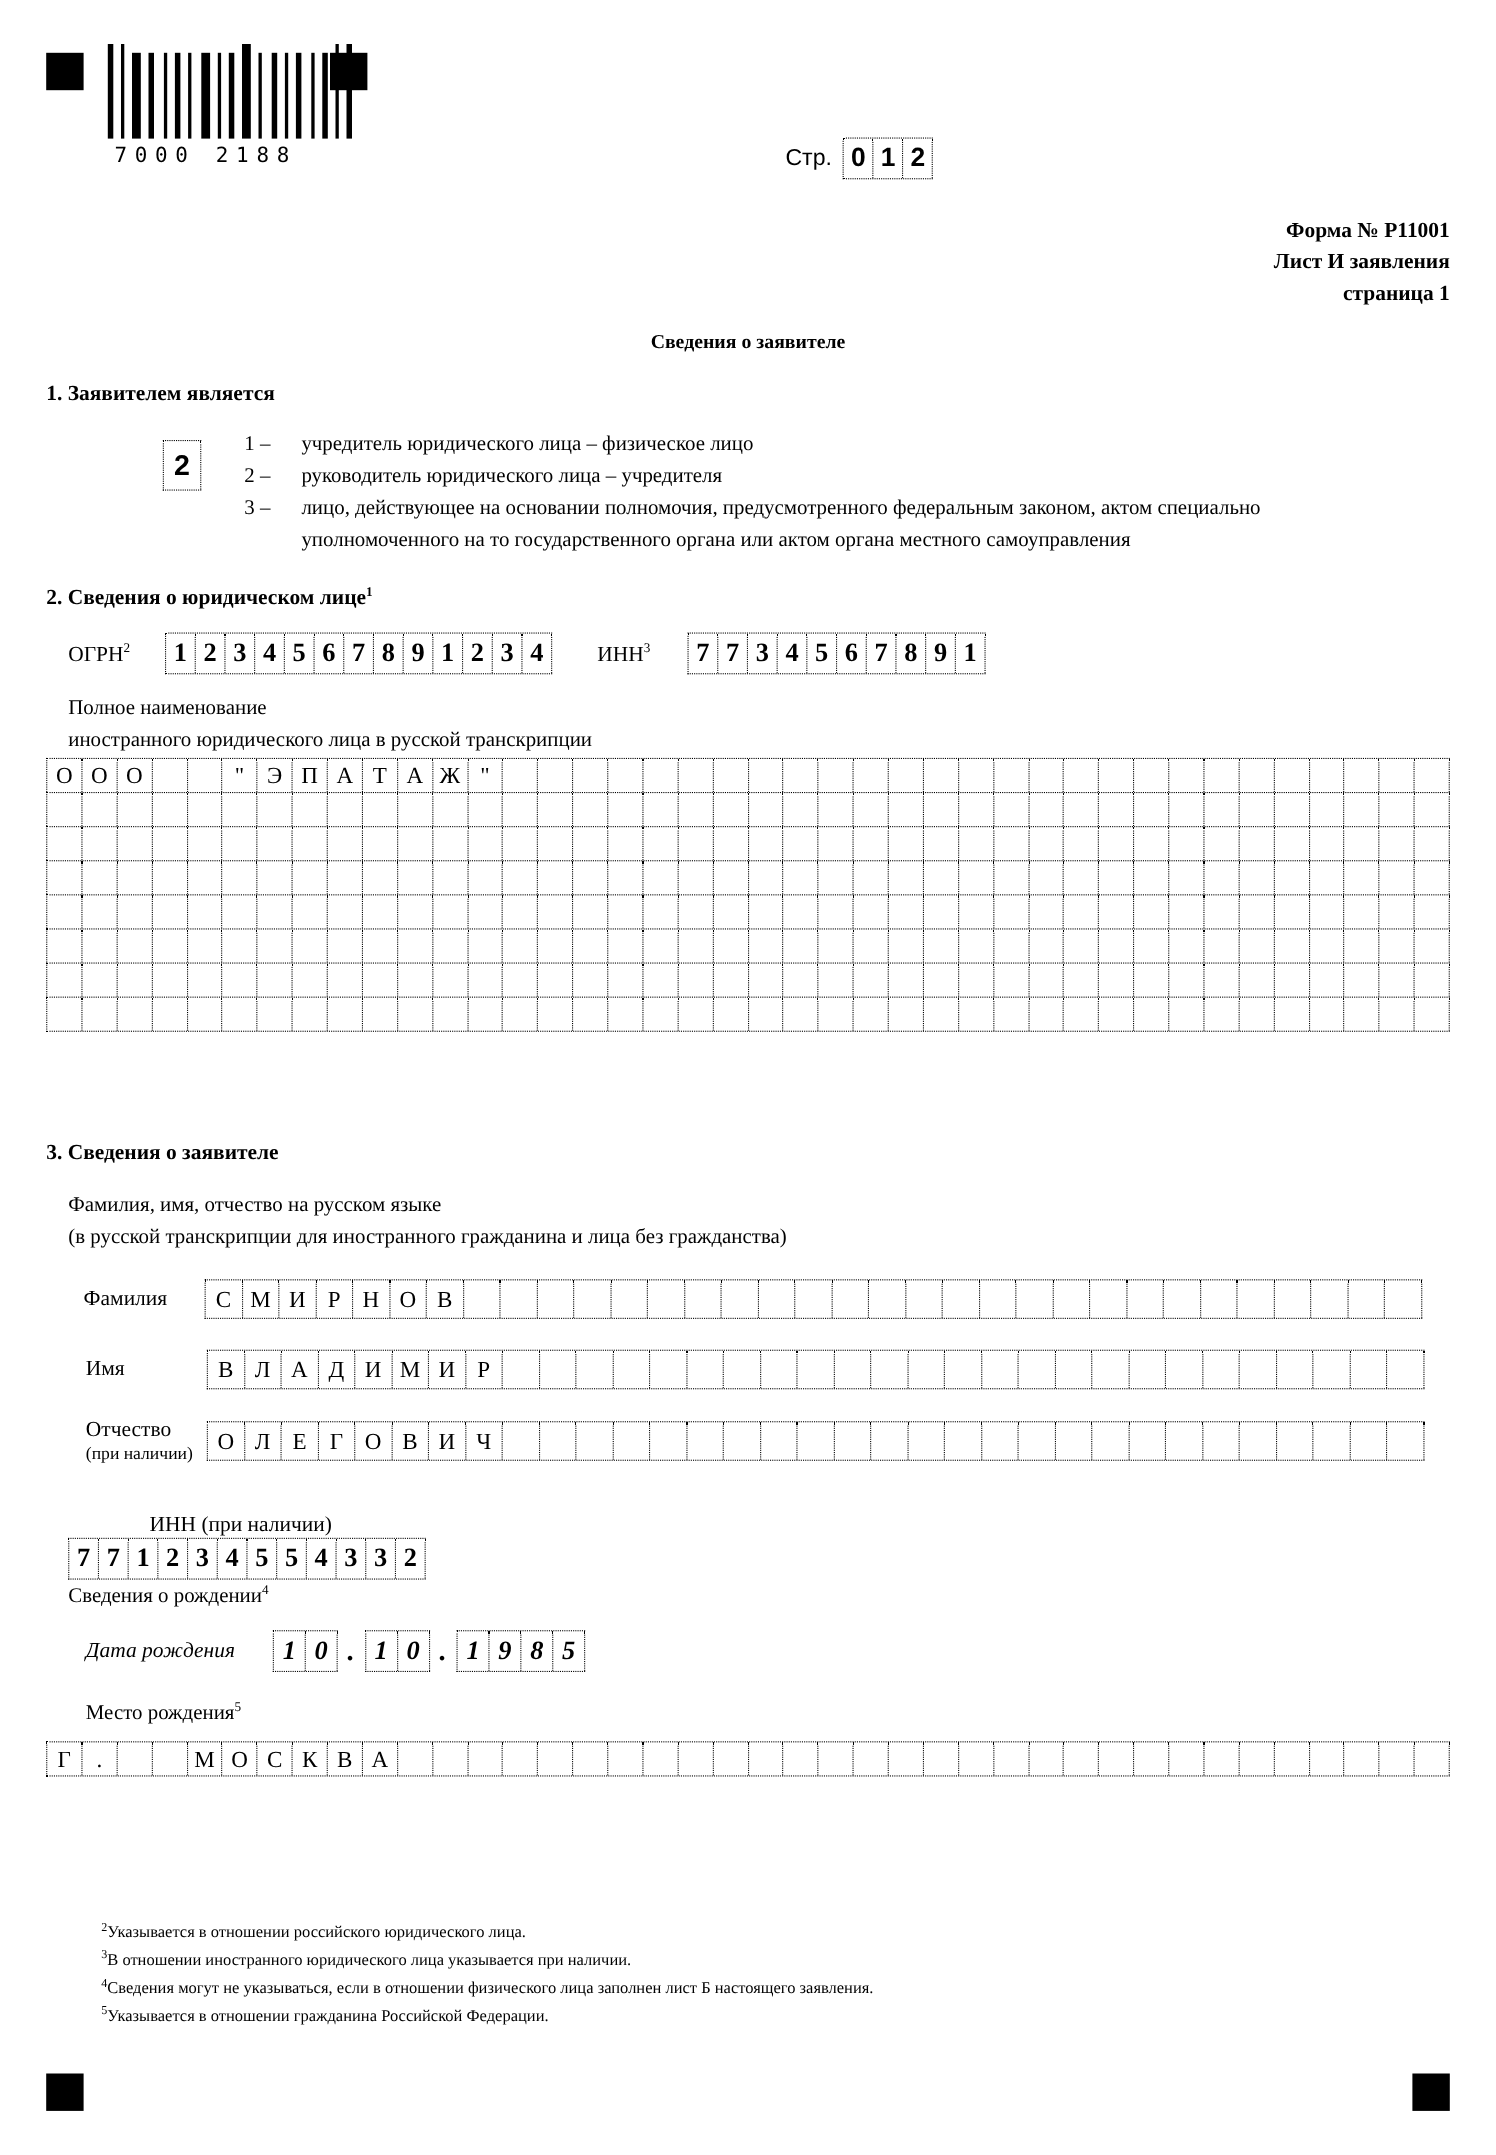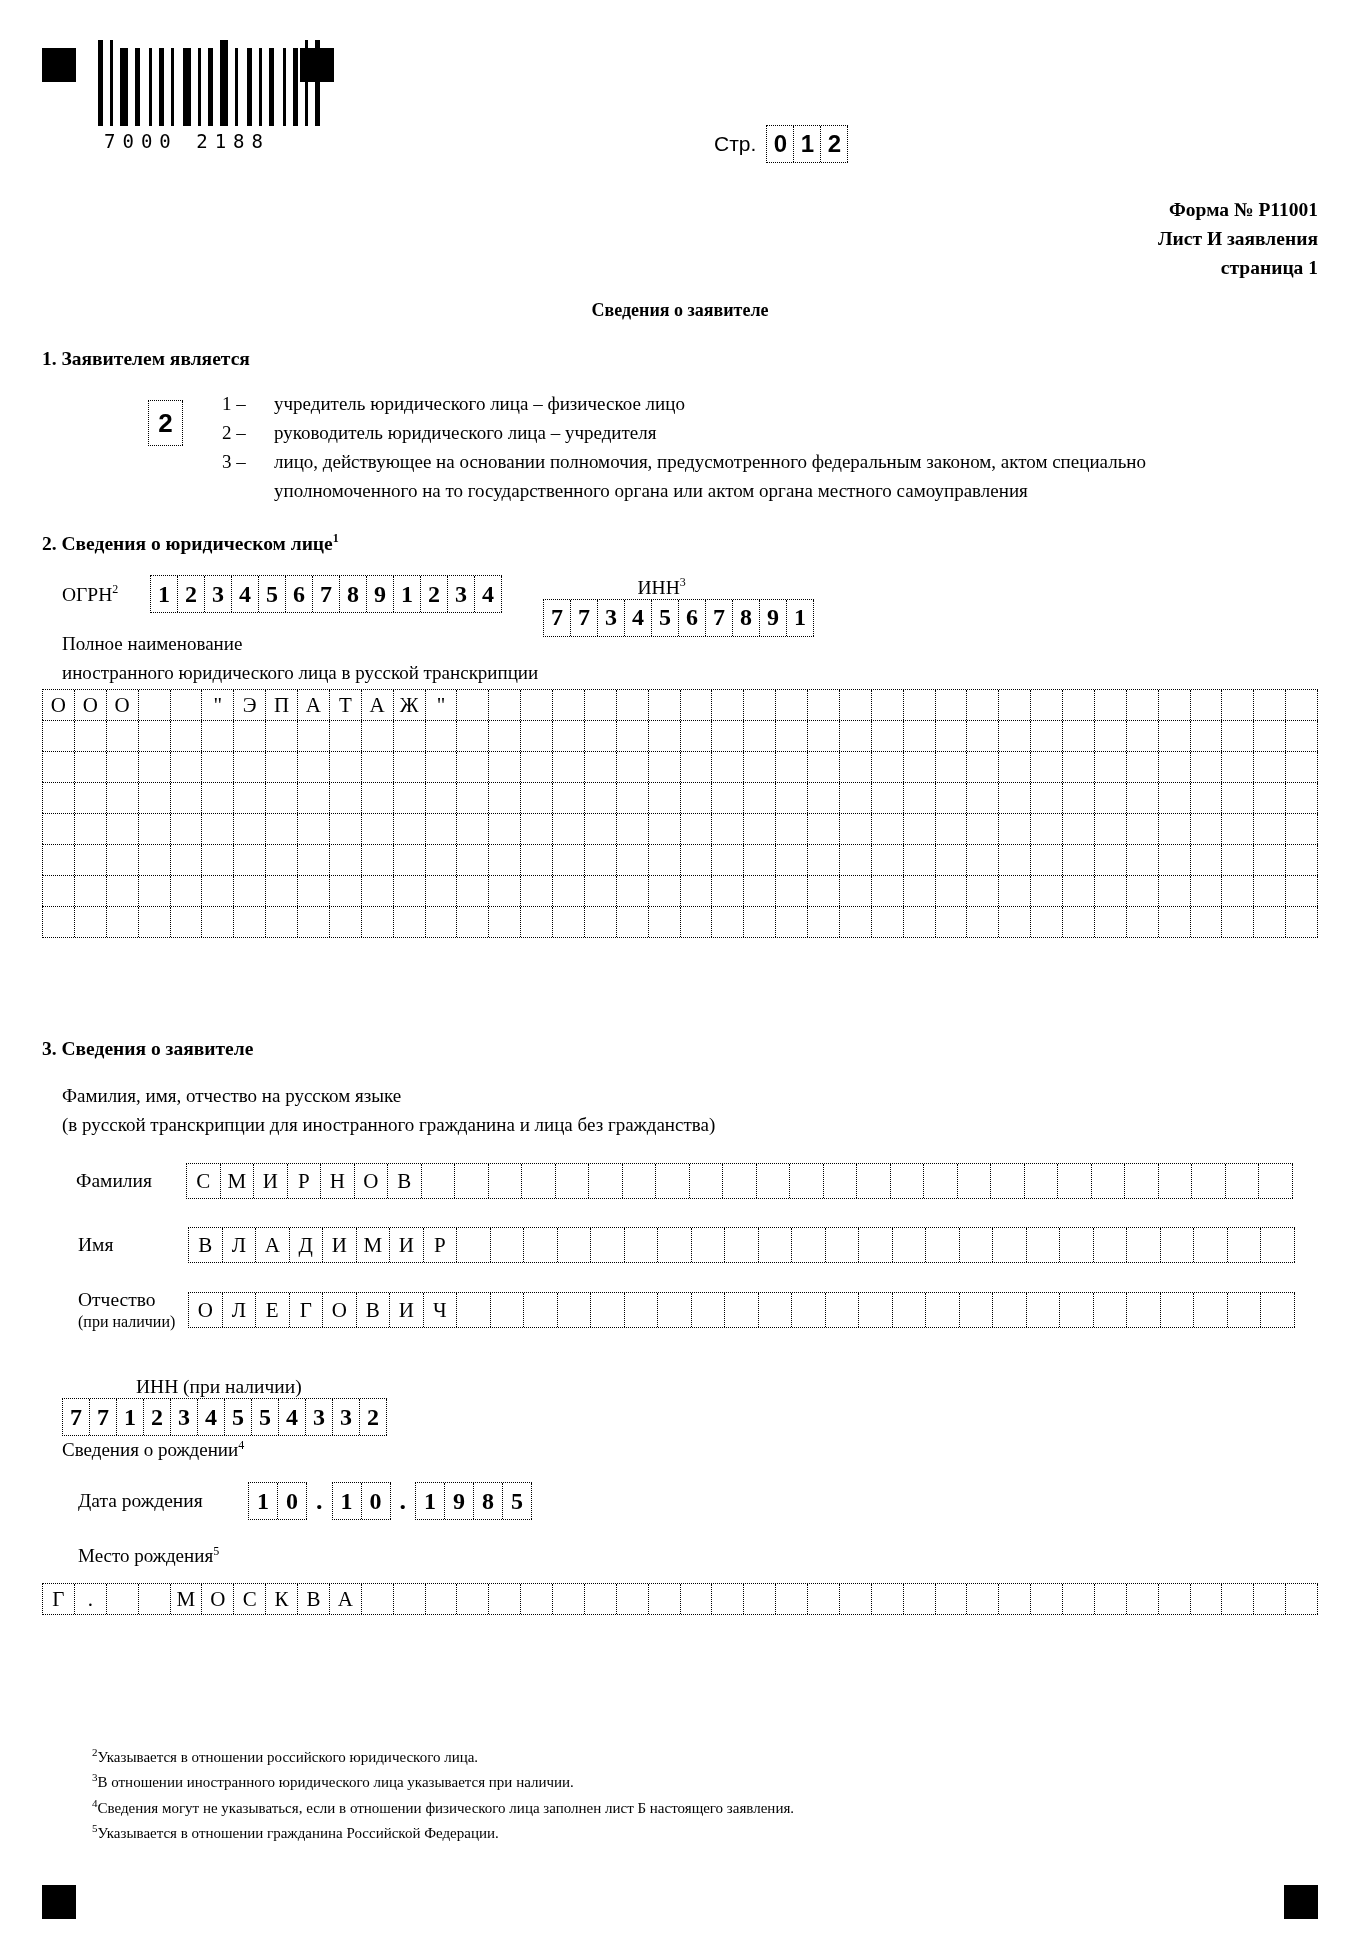--- a/index.html
+++ b/index.html
@@ -223,21 +223,21 @@
         <span class="c">7</span>
         <span class="c">8</span>
         <span class="c">9</span>
         <span class="c">1</span>
         <span class="c">2</span>
         <span class="c">3</span>
         <span class="c">4</span>
       </span>
   </div>
 
-  <div class="fld" style="left:543px; top:575px;flex-direction:column;">
+  <div class="fld" style="left:543px; top:575px;">
     <span class="lab" style="width:82px;">
       <span>ИНН</span><span class="sup">3</span>
     </span>
     <span class="cells num ser" id="inn-le-cells">
         <span class="c">7</span>
         <span class="c">7</span>
         <span class="c">3</span>
         <span class="c">4</span>
         <span class="c">5</span>
         <span class="c">6</span>
@@ -734,21 +734,21 @@
         <span class="c">3</span>
         <span class="c">3</span>
         <span class="c">2</span>
       </span>
   </div>
 
   <div class="lbl-blk" style="left:62px; top:1436px;">
     <span>Сведения о рождении</span><span class="sup">4</span>
   </div>
 
-  <div class="date-row" style="left:78px; top:1482px;">
+  <div class="date-row" style="left:78px; top:1482px;font-style:italic;">
     <span class="lab" style="width:170px; font-size:19.5px;">Дата рождения</span>
     <span class="cells num ser" id="bd-day">
         <span class="c">1</span>
         <span class="c">0</span>
       </span>
     <span class="dot">.</span>
     <span class="cells num ser" id="bd-month">
         <span class="c">1</span>
         <span class="c">0</span>
       </span>

